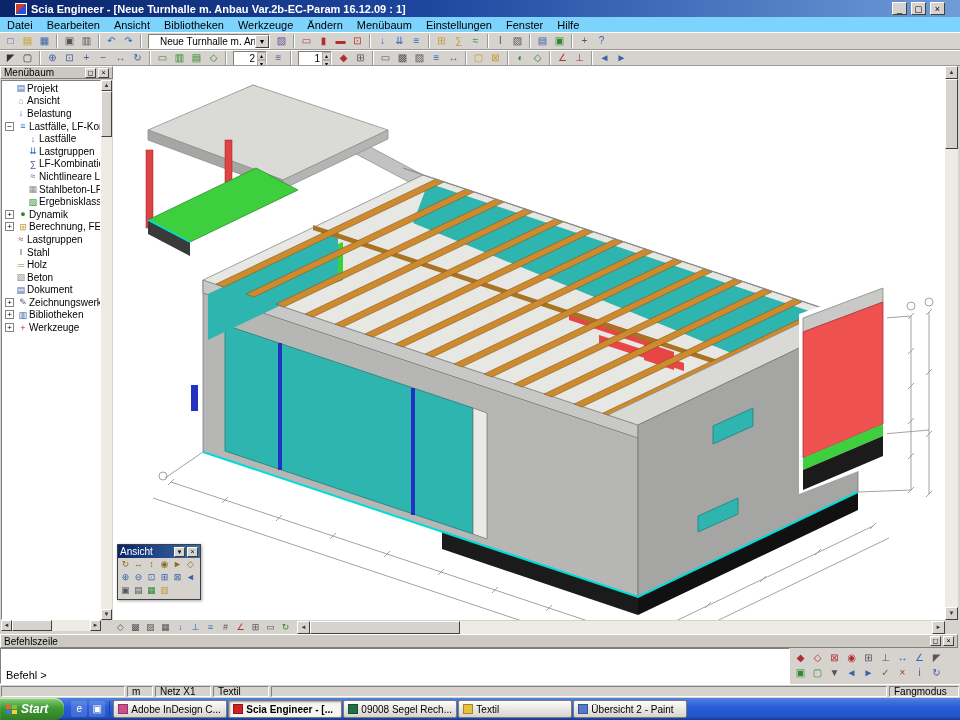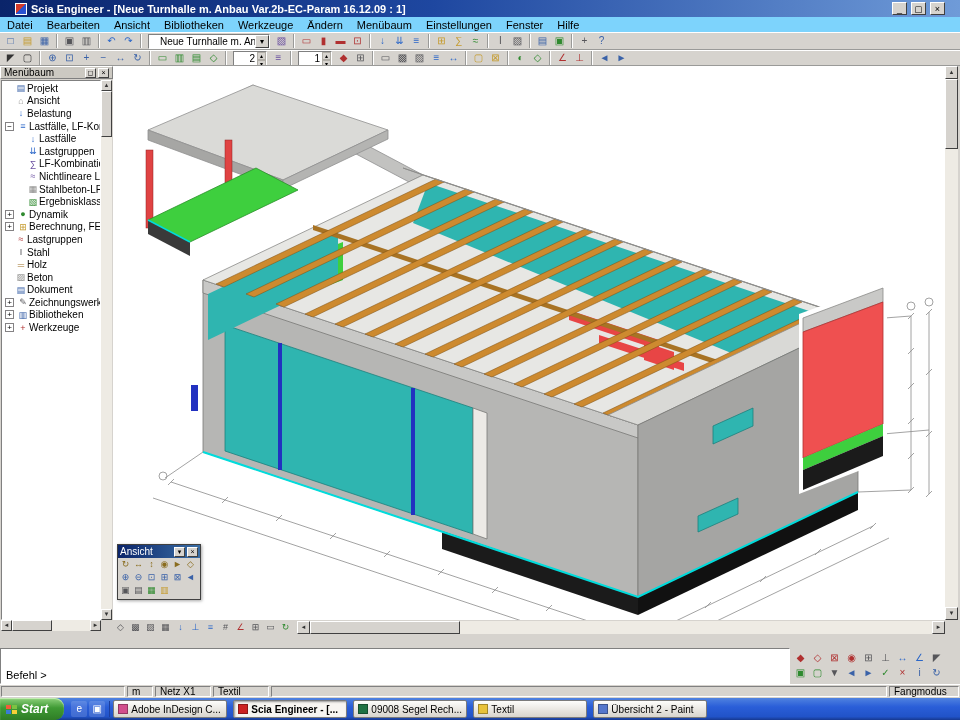--- a/index.html
+++ b/index.html
@@ -76,21 +76,21 @@
 .statusbar{position:absolute;left:0;top:684px;width:960px;height:14px;background:#d6d3ce;display:flex;border-top:1px solid #fff}
 .st{height:11px;margin:1px 1px 0 1px;border:1px solid;border-color:#808080 #fff #fff #808080;padding:0 4px;font-size:10px;line-height:10px;white-space:nowrap;flex:none}
 .st.fill{flex:1}
 
 .taskbar{position:absolute;left:0;top:698px;width:960px;height:22px;background:linear-gradient(180deg,#4f82e0,#2a5ed8 40%,#2153c8 85%,#16388f);display:flex;align-items:center;gap:3px}
 .start{height:22px;flex:none;display:flex;align-items:center;gap:4px;padding:0 16px 0 6px;border:none;border-radius:0 9px 9px 0;background:linear-gradient(180deg,#8ed17c,#3f9a34 45%,#2f7d26);color:#fff;font-weight:bold;font-style:italic;font-size:12px;font-family:"Liberation Sans",sans-serif;box-shadow:inset 0 1px 1px #c8f0b8}
 .flag{display:inline-grid;grid-template-columns:5px 5px;grid-gap:1px}
 .flag i{width:5px;height:4px;display:block}
 .ql-box{display:flex;gap:2px;flex:none;padding:0 4px;border-right:1px solid #1c3f9e}
 .ql{width:16px;height:16px;flex:none;font-size:10px;line-height:15px;text-align:center;color:#fff;background:rgba(255,255,255,.15);border-radius:2px}
-.tasks{display:flex;gap:6px;flex:1;overflow:hidden}
+.tasks{display:flex;gap:1px;flex:1;overflow:hidden}
 .task{width:114px;height:18px;flex:none;display:flex;align-items:center;gap:3px;padding:0 4px;font-size:10px;font-family:"Liberation Sans",sans-serif;background:linear-gradient(180deg,#fdfdfb,#d8d4cc);border:1px solid #7b7b7b;border-radius:2px;overflow:hidden;white-space:nowrap}
 .task.active{background:#f7f5f1;box-shadow:inset 1px 1px 2px #999;font-weight:bold}
 .task-ico{width:10px;height:10px;flex:none;border:1px solid rgba(0,0,0,.3)}
 .task-label{overflow:hidden;text-overflow:ellipsis} .g-close::before{content:"×"}
 .g-pin::before{content:"◻"} .g-down::before{content:"▾"} .g-up::before{content:"▴"}
 .g-left::before{content:"◄"} .g-right::before{content:"►"} .g-vup::before{content:"▲"} .g-vdown::before{content:"▼"}
 </style>
 </head>
 <body>
 
@@ -494,20 +494,25 @@
     <div class="hscroll">
       <button class="sbtn g-left"></button>
       <span class="thumb-h"></span>
       <span class="track"></span>
       <button class="sbtn g-right"></button>
     </div>
     <span class="corner"></span>
   </div>
 
   <div class="cmdpanel">
+    <div class="cmd-head">
+      <span class="t">Befehlszeile</span>
+      <button class="mini-btn g-pin"></button>
+      <button class="mini-btn g-close"></button>
+    </div>
     <div class="cmd-body">
       <div class="cmd-left">
         <span class="cmd-prompt">Befehl &gt;</span>
       </div>
       <div class="cmd-right">
           <span class="tb-icon" style="color: rgb(176, 48, 48);">◆</span>
           <span class="tb-icon" style="color: rgb(176, 48, 48);">◇</span>
           <span class="tb-icon" style="color: rgb(176, 48, 48);">⊠</span>
           <span class="tb-icon" style="color: rgb(176, 48, 48);">◉</span>
           <span class="tb-icon" style="color: rgb(86, 86, 90);">⊞</span>

